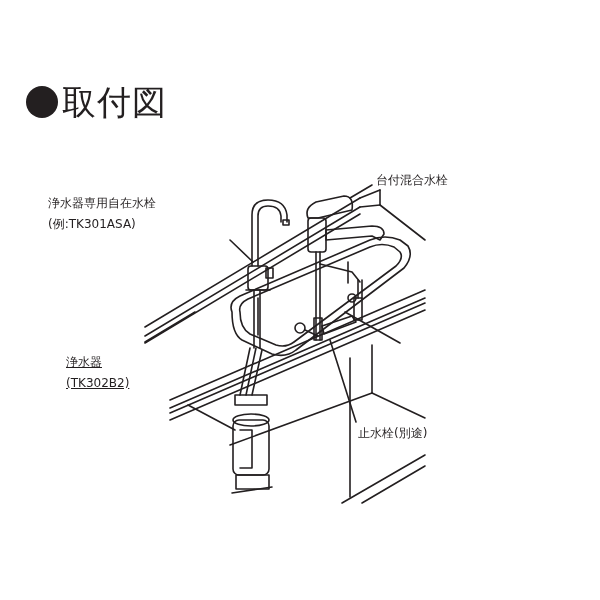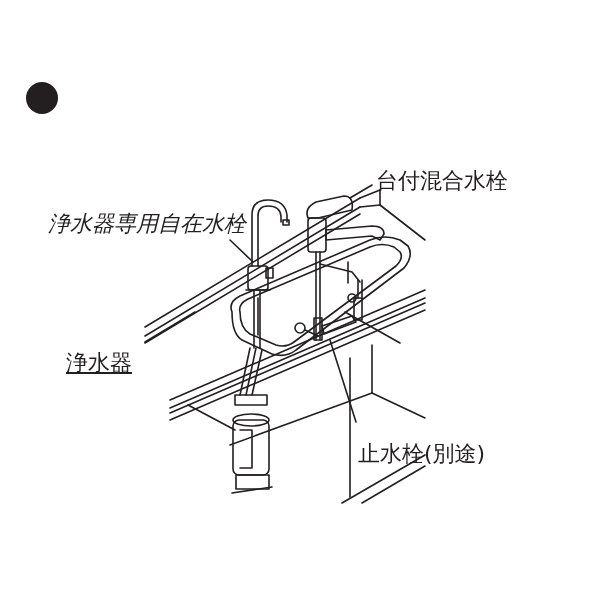--- a/index.html
+++ b/index.html
@@ -2,28 +2,29 @@
 <html><head>
 <meta charset="utf-8">
 <style>
   html, body { margin: 0; padding: 0; background: #ffffff; }
   body { width: 600px; height: 600px; position: relative; overflow: hidden;
          font-family: "DejaVu Sans", "Liberation Sans", sans-serif; color: #231f20; }
   .title { position: absolute; left: 26px; top: 82px; font-size: 34px; line-height: 40px;
            display: flex; align-items: center; letter-spacing: 1px; }
   .title .dot { width: 32px; height: 32px; border-radius: 50%; background: #231f20;
                 display: inline-block; margin-right: 4px; }
-  .label { position: absolute; font-size: 22px; line-height: 21px; white-space: nowrap; color: #231f20; }
+  .label { position: absolute; font-size: 12px; line-height: 21px; white-space: nowrap; color: #231f20; }
   svg.drawing { position: absolute; left: 0; top: 0; }
 </style>
 </head>
 <body>
 
 <div class="title">
   <span class="dot"></span>
+  <span>取付図</span>
 </div>
 
 <svg class="drawing" width="600" height="600" viewBox="0 0 600 600" fill="none" stroke="#231f20" stroke-width="1.6" stroke-linecap="round" stroke-linejoin="round">
 
   <g>
     <line x1="145" y1="327" x2="360" y2="198"></line>
     <line x1="145" y1="336" x2="360" y2="207"></line>
     <line x1="145" y1="343" x2="360" y2="214"></line>
     <line x1="360" y1="198" x2="380" y2="190"></line>
     <line x1="380" y1="190" x2="380" y2="205"></line>
@@ -100,26 +101,28 @@
     <line x1="188" y1="405" x2="235" y2="430"></line>
     <line x1="400" y1="343" x2="345" y2="312"></line>
     <line x1="356" y1="422" x2="330" y2="340"></line>
   </g>
 </svg>
 
 <div class="label" style="left:376px; top:170px;">
   <span>台付混合水栓</span>
 </div>
 
-<div class="label" style="left:48px; top:213px;font-style:italic;">
+<div class="label" style="left:48px; top:193px;">
   <div>浄水器専用自在水栓</div>
+  <div>(例:TK301ASA)</div>
 </div>
 
 <div class="label" style="left:66px; top:352px;text-decoration:underline;">
   <div>浄水器</div>
+  <div>(TK302B2)</div>
 </div>
 
 <div class="label" style="left:404px; top:333px;">
 </div>
 
-<div class="label" style="left:358px; top:423px;margin-top:20px;">
+<div class="label" style="left:358px; top:423px;">
   <span>止水栓(別途)</span>
 </div>
 
 </body></html>

